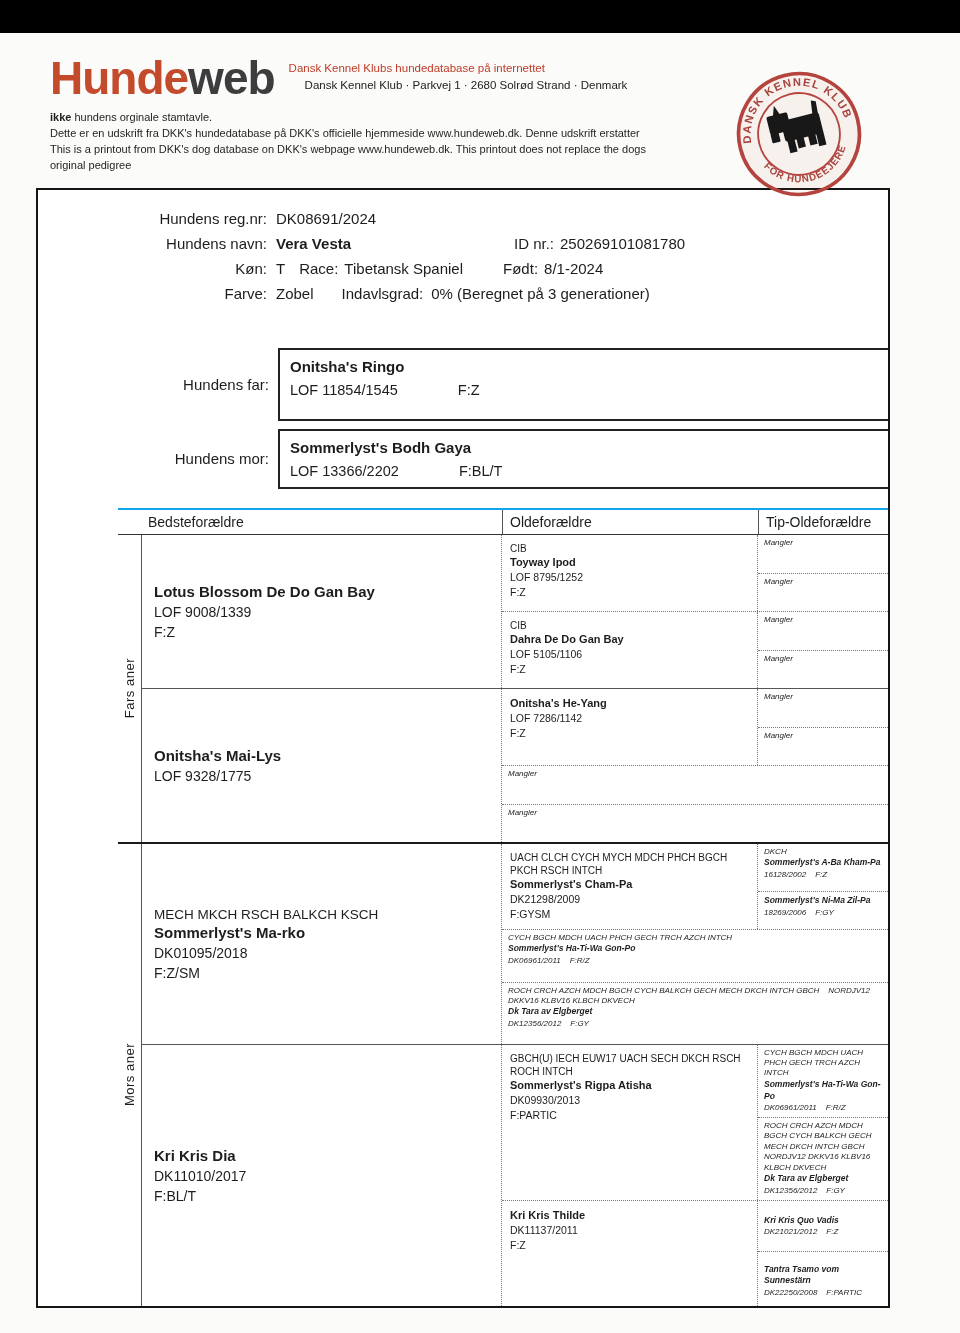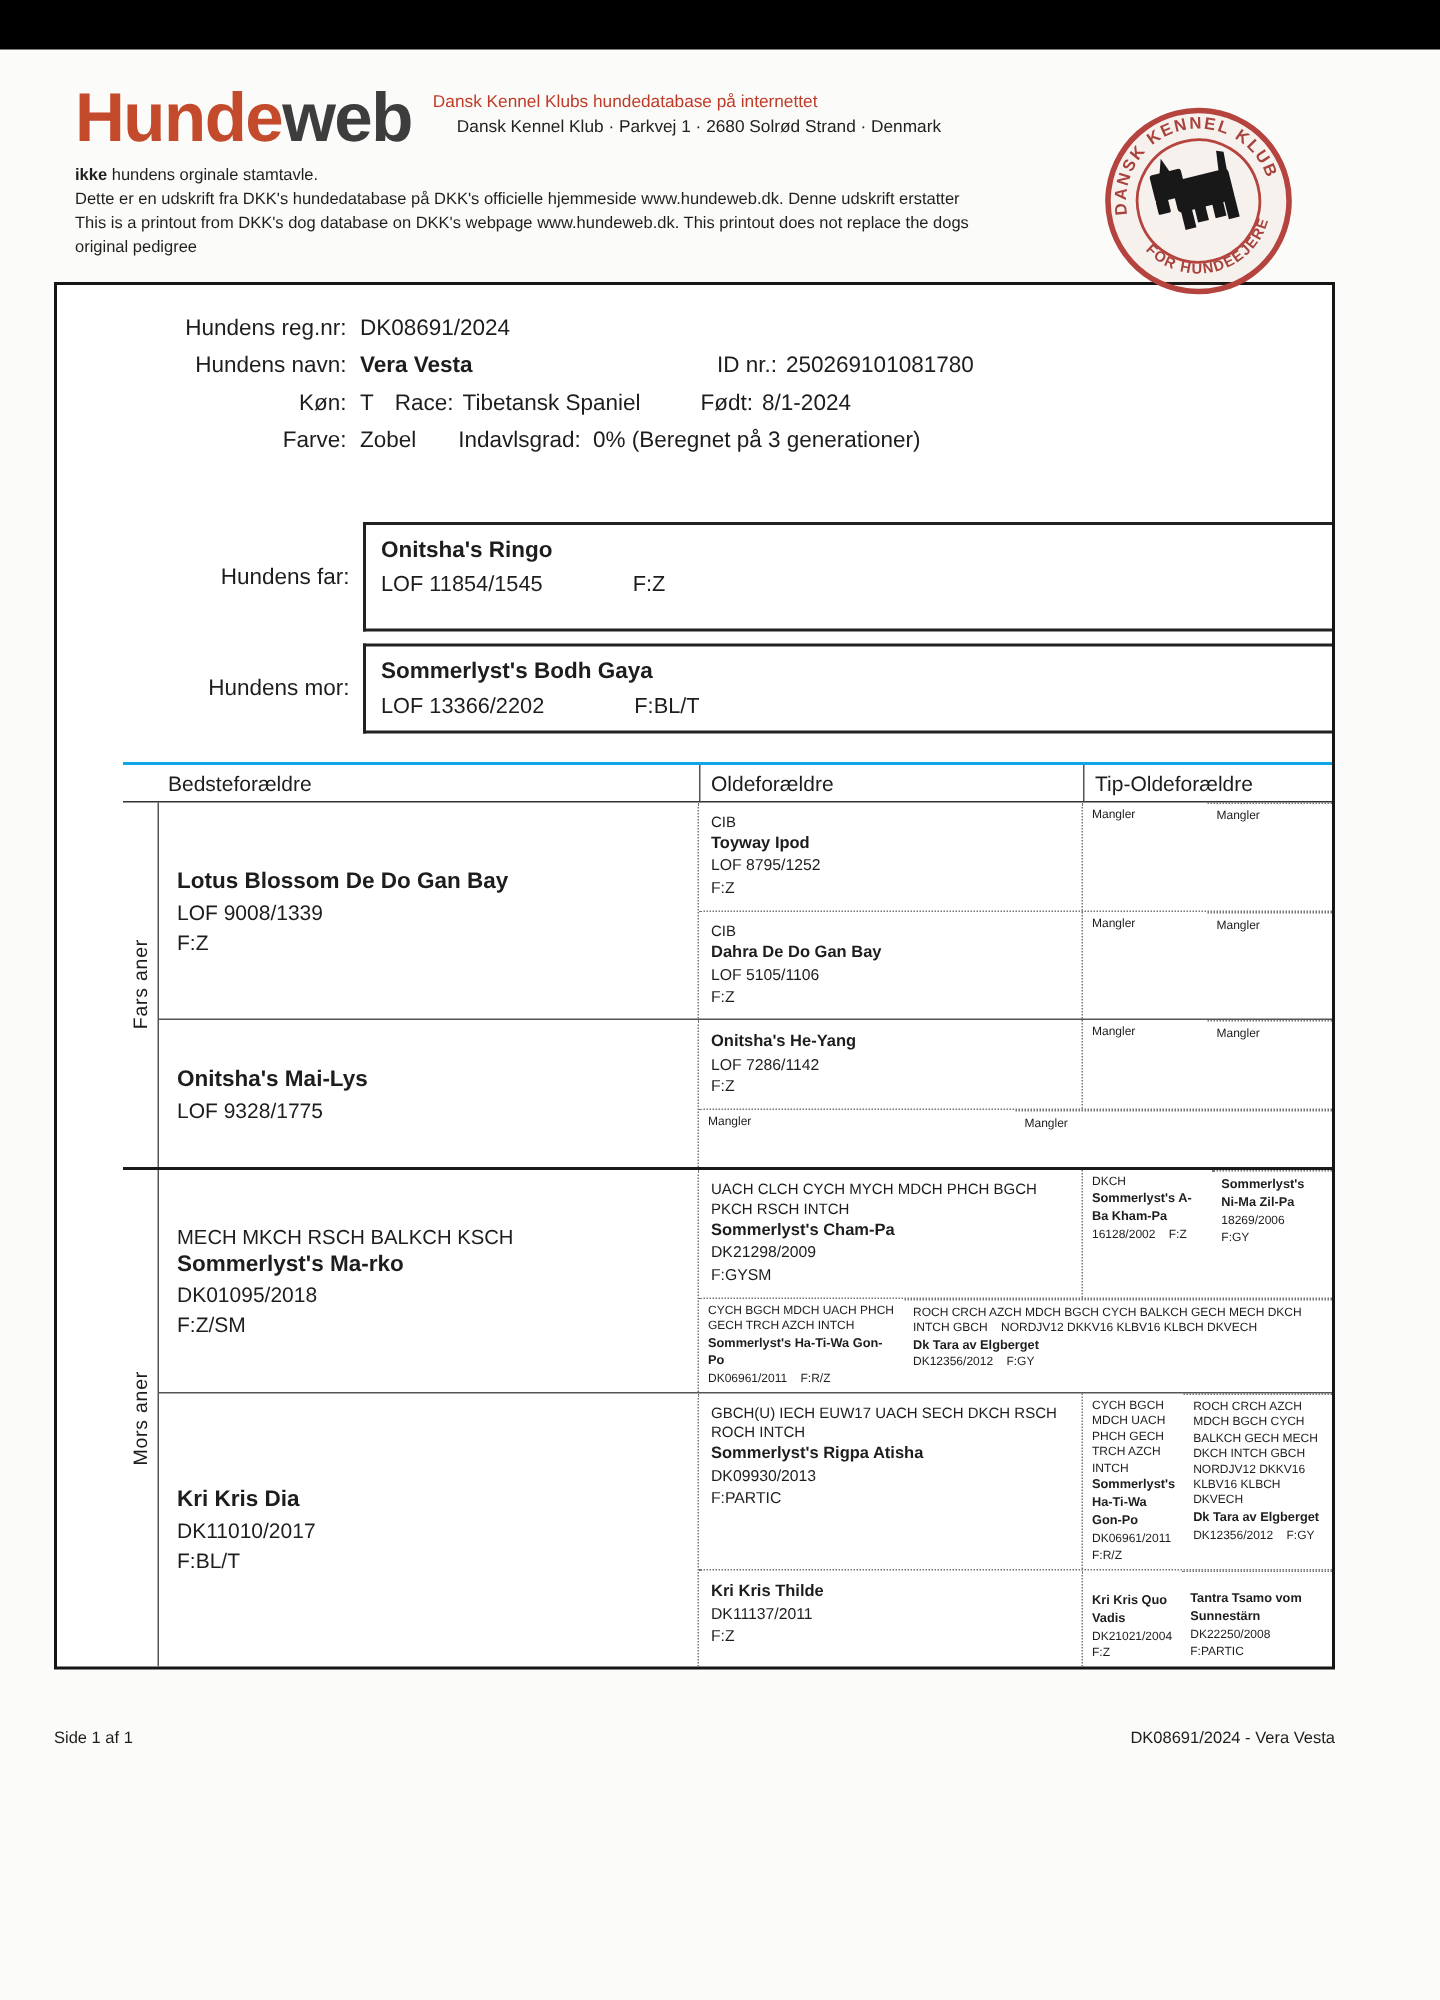--- a/index.html
+++ b/index.html
@@ -16,21 +16,21 @@
   .logo { font-size:46px; font-weight:bold; letter-spacing:-1px; line-height:1; }
   .logo .hunde { color:#c44a2c; }
   .logo .web { color:#3d3d3d; }
   .tagline { margin-left:14px; margin-top:7px; }
   .tagline .t1 { color:#bf3b28; font-size:11.5px; margin-bottom:5px; }
   .tagline .t2 { color:#222; font-size:11.5px;margin-left:16px; }
   .disclaimer { margin-top:9px; font-size:11px; line-height:1.45; width:690px; color:#1f1f1f; }
   .stamp { position:absolute; right:96px; top:36px; width:130px; height:130px; transform:rotate(-14deg); }
 
   
-  .mainbox { margin:14px 0 0 36px; width:854px; border:2px solid #151515; background:#fff; }
+  .mainbox { margin:14px 0 0 36px; width:854px; border:2px solid #151515; background:#fff;padding-left:36px; }
 
   .info { padding:20px 0 16px 0; }
   .info-row { display:flex; font-size:15px; margin-bottom:8px; align-items:baseline; }
   .ilabel { width:202px; text-align:right; padding-right:9px; flex-shrink:0; }
   .ivalue { display:flex; align-items:baseline; }
   .bold { font-weight:bold; }
   .name-span { width:238px; font-weight:bold; }
   .sp14 { margin-right:14px; } .sp6 { margin-right:6px; }
   .sp40 { margin-right:40px; } .sp28 { margin-right:28px; } .sp8 { margin-right:8px; }
   .info-gap { height:38px; }
@@ -64,21 +64,21 @@
   .gp-name { font-size:15px; font-weight:bold; }
   .gp-reg, .gp-color { font-size:14px; margin-top:4px; }
   .ggpcol { flex:1; display:flex; flex-direction:column; }
   .ggpblock { display:flex; }
   .ggpblock + .ggpblock { border-top:1px dotted #777; }
   .ggpcell { width:256px; border-right:1px dotted #777; padding:7px 8px; }
   .ggpcell.v-center { display:flex; flex-direction:column; }
   .ggp-title { font-size:10px; line-height:1.3; }
   .ggp-name { font-size:11px; font-weight:bold; line-height:1.4; }
   .ggp-reg, .ggp-color { font-size:10.5px; line-height:1.4; }
-  .tipcol { flex:1; display:flex; flex-direction:row; }
+  .tipcol { flex:1; display:flex; flex-direction:column;font-style:italic; }
   .tip { flex:1 1 auto; padding:3px 6px; }
   .tip + .tip { border-top:1px dotted #777; }
   .tip-title { font-size:8px; line-height:1.3; white-space:pre-wrap; }
   .tip-name { font-size:8.5px; font-weight:bold; line-height:1.4; }
   .tip-reg { font-size:8px; line-height:1.45; white-space:pre-wrap; }
 
   .footer { display:flex; justify-content:space-between; width:854px; margin:40px 0 0 36px; font-size:11px; }
 </style>
 </head>
 <body>
@@ -367,21 +367,21 @@
             </div>
             <div class="ggpblock">
               <div class="ggpcell v-center">
                 <div class="ggp-name">Kri Kris Thilde</div>
                 <div class="ggp-reg">DK11137/2011</div>
                 <div class="ggp-color">F:Z</div>
               </div>
               <div class="tipcol">
                 <div class="tip" style="min-height:50px; padding-top:14px">
                   <div class="tip-name">Kri Kris Quo Vadis</div>
-                  <div class="tip-reg">DK21021/2004    F:Z</div>
+                  <div class="tip-reg">DK21021/2012    F:Z</div>
                 </div>
                 <div class="tip" style="min-height:55px; padding-top:12px">
                   <div class="tip-name">Tantra Tsamo vom Sunnestärn</div>
                   <div class="tip-reg">DK22250/2008    F:PARTIC</div>
                 </div>
               </div>
             </div>
           </div>
         </div>
       </div>

